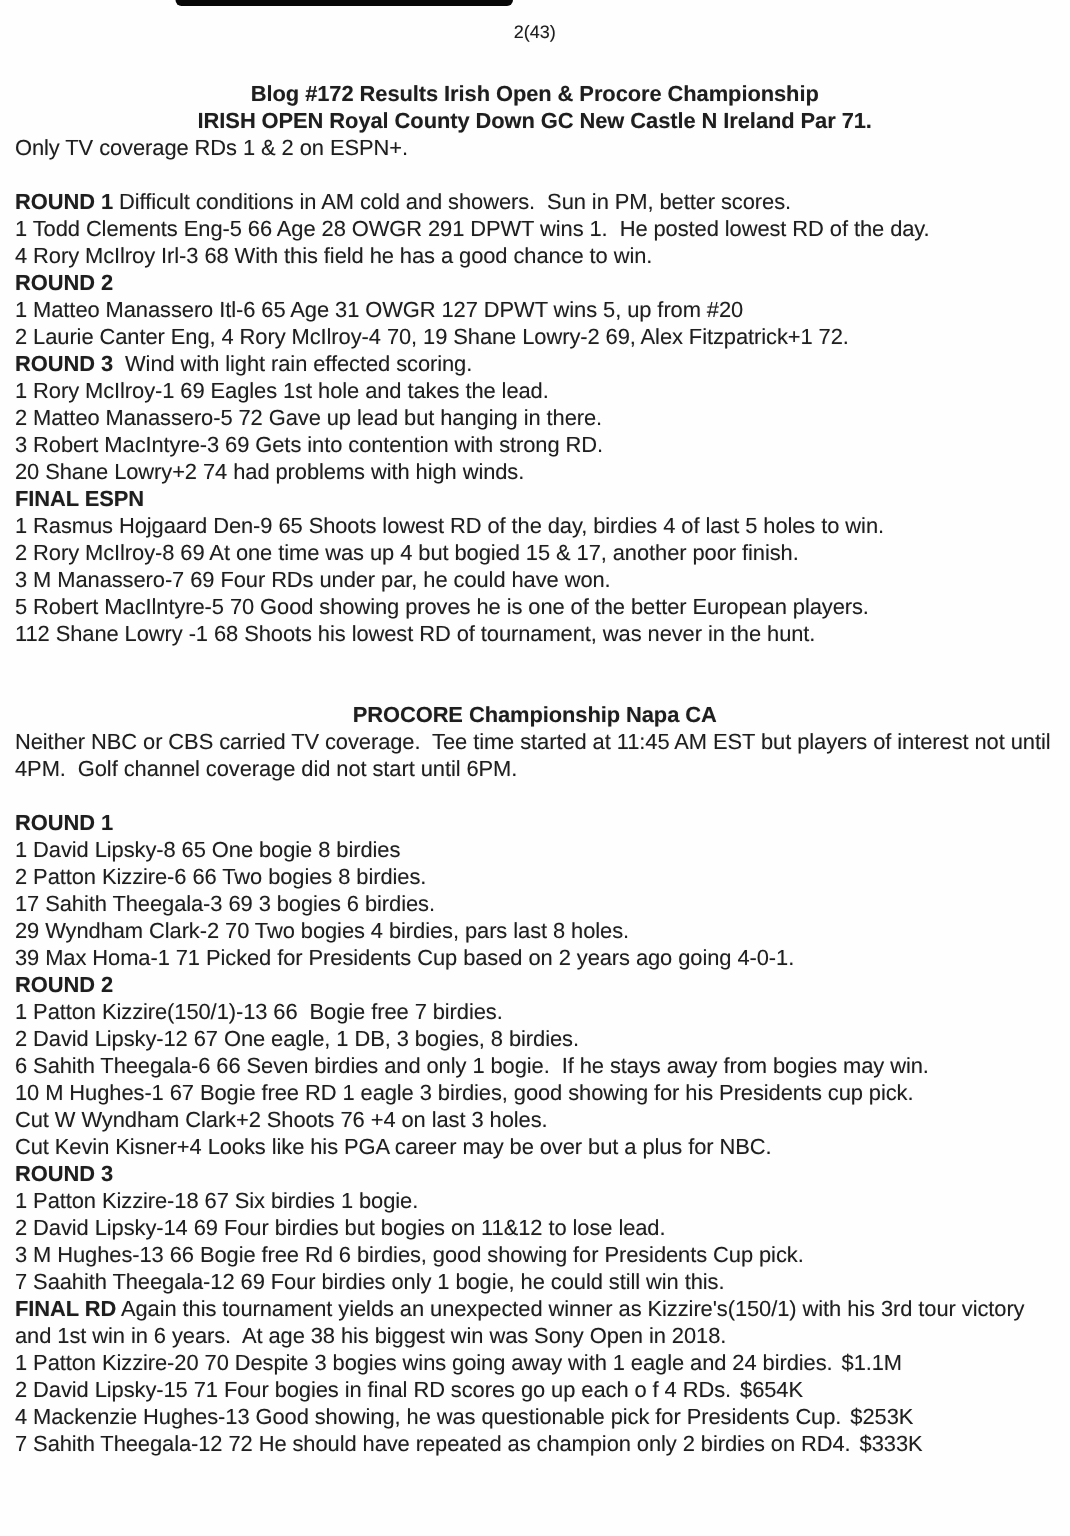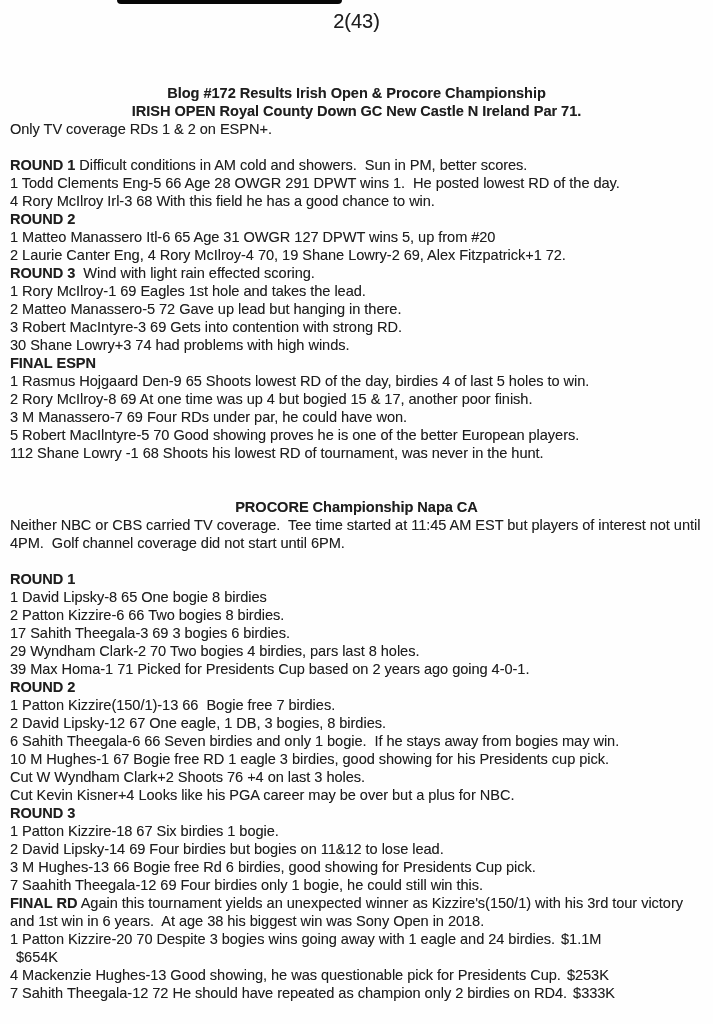--- a/index.html
+++ b/index.html
@@ -23,25 +23,25 @@
     left: 117px;
     width: 225px;
     height: 4px;
     background: #070707;
     border-radius: 0 0 4px 4px;
     filter: blur(0.4px);
   }
   .pagenum {
     padding-top: 12px;
     text-align: center;
-    font-size: 20px;
+    font-size: 12px;
     line-height: 18px;
   }
   .content {
-    margin-top: 54px;
+    margin-top: 24px;
     padding: 0 10px 0 10px;
   }
   .line {
     font-size: 14.6px;
     line-height: 18px;
     letter-spacing: -0.05px;
     white-space: pre-wrap;
   }
   .line.blank { height: 18px; }
   .center { text-align: center; }
@@ -69,21 +69,21 @@
       <div class="line"><span class="b">ROUND 1</span><span> Difficult conditions in AM cold and showers.  Sun in PM, better scores.</span></div>
       <div class="line">1 Todd Clements Eng-5 66 Age 28 OWGR 291 DPWT wins 1.  He posted lowest RD of the day.</div>
       <div class="line">4 Rory McIlroy Irl-3 68 With this field he has a good chance to win.</div>
       <div class="line"><span class="b">ROUND 2</span><span></span></div>
       <div class="line">1 Matteo Manassero Itl-6 65 Age 31 OWGR 127 DPWT wins 5, up from #20</div>
       <div class="line">2 Laurie Canter Eng, 4 Rory McIlroy-4 70, 19 Shane Lowry-2 69, Alex Fitzpatrick+1 72.</div>
       <div class="line"><span class="b">ROUND 3</span><span>  Wind with light rain effected scoring.</span></div>
       <div class="line">1 Rory McIlroy-1 69 Eagles 1st hole and takes the lead.</div>
       <div class="line">2 Matteo Manassero-5 72 Gave up lead but hanging in there.</div>
       <div class="line">3 Robert MacIntyre-3 69 Gets into contention with strong RD.</div>
-      <div class="line">30 Shane Lowry+3 74 had problems with high winds.</div>
+      <div class="line">20 Shane Lowry+2 74 had problems with high winds.</div>
       <div class="line"><span class="b">FINAL ESPN</span><span></span></div>
       <div class="line">1 Rasmus Hojgaard Den-9 65 Shoots lowest RD of the day, birdies 4 of last 5 holes to win.</div>
       <div class="line">2 Rory McIlroy-8 69 At one time was up 4 but bogied 15 &amp; 17, another poor finish.</div>
       <div class="line">3 M Manassero-7 69 Four RDs under par, he could have won.</div>
       <div class="line">5 Robert MacIlntyre-5 70 Good showing proves he is one of the better European players.</div>
       <div class="line">112 Shane Lowry -1 68 Shoots his lowest RD of tournament, was never in the hunt.</div>
       <div class="line blank"></div>
       <div class="line blank"></div>
       <div class="line center b">PROCORE Championship Napa CA</div>
       <div class="line">Neither NBC or CBS carried TV coverage.  Tee time started at 11:45 AM EST but players of interest not until 4PM.  Golf channel coverage did not start until 6PM.</div>
@@ -101,17 +101,17 @@
       <div class="line">10 M Hughes-1 67 Bogie free RD 1 eagle 3 birdies, good showing for his Presidents cup pick.</div>
       <div class="line">Cut W Wyndham Clark+2 Shoots 76 +4 on last 3 holes.</div>
       <div class="line">Cut Kevin Kisner+4 Looks like his PGA career may be over but a plus for NBC.</div>
       <div class="line"><span class="b">ROUND 3</span><span></span></div>
       <div class="line">1 Patton Kizzire-18 67 Six birdies 1 bogie.</div>
       <div class="line">2 David Lipsky-14 69 Four birdies but bogies on 11&amp;12 to lose lead.</div>
       <div class="line">3 M Hughes-13 66 Bogie free Rd 6 birdies, good showing for Presidents Cup pick.</div>
       <div class="line">7 Saahith Theegala-12 69 Four birdies only 1 bogie, he could still win this.</div>
       <div class="line"><span class="b">FINAL RD</span><span> Again this tournament yields an unexpected winner as Kizzire's(150/1) with his 3rd tour victory and 1st win in 6 years.  At age 38 his biggest win was Sony Open in 2018.</span></div>
       <div class="line money"><span>1 Patton Kizzire-20 70 Despite 3 bogies wins going away with 1 eagle and 24 birdies.</span><span class="amt">$1.1M</span></div>
-      <div class="line money"><span class="amt">$654K</span></div>
+      <div class="line money"><span>2 David Lipsky-15 71 Four bogies in final RD scores go up each o f 4 RDs.</span><span class="amt">$654K</span></div>
       <div class="line money"><span>4 Mackenzie Hughes-13 Good showing, he was questionable pick for Presidents Cup.</span><span class="amt">$253K</span></div>
       <div class="line money"><span>7 Sahith Theegala-12 72 He should have repeated as champion only 2 birdies on RD4.</span><span class="amt">$333K</span></div>
     </div>
 </div>
 
 </body></html>

